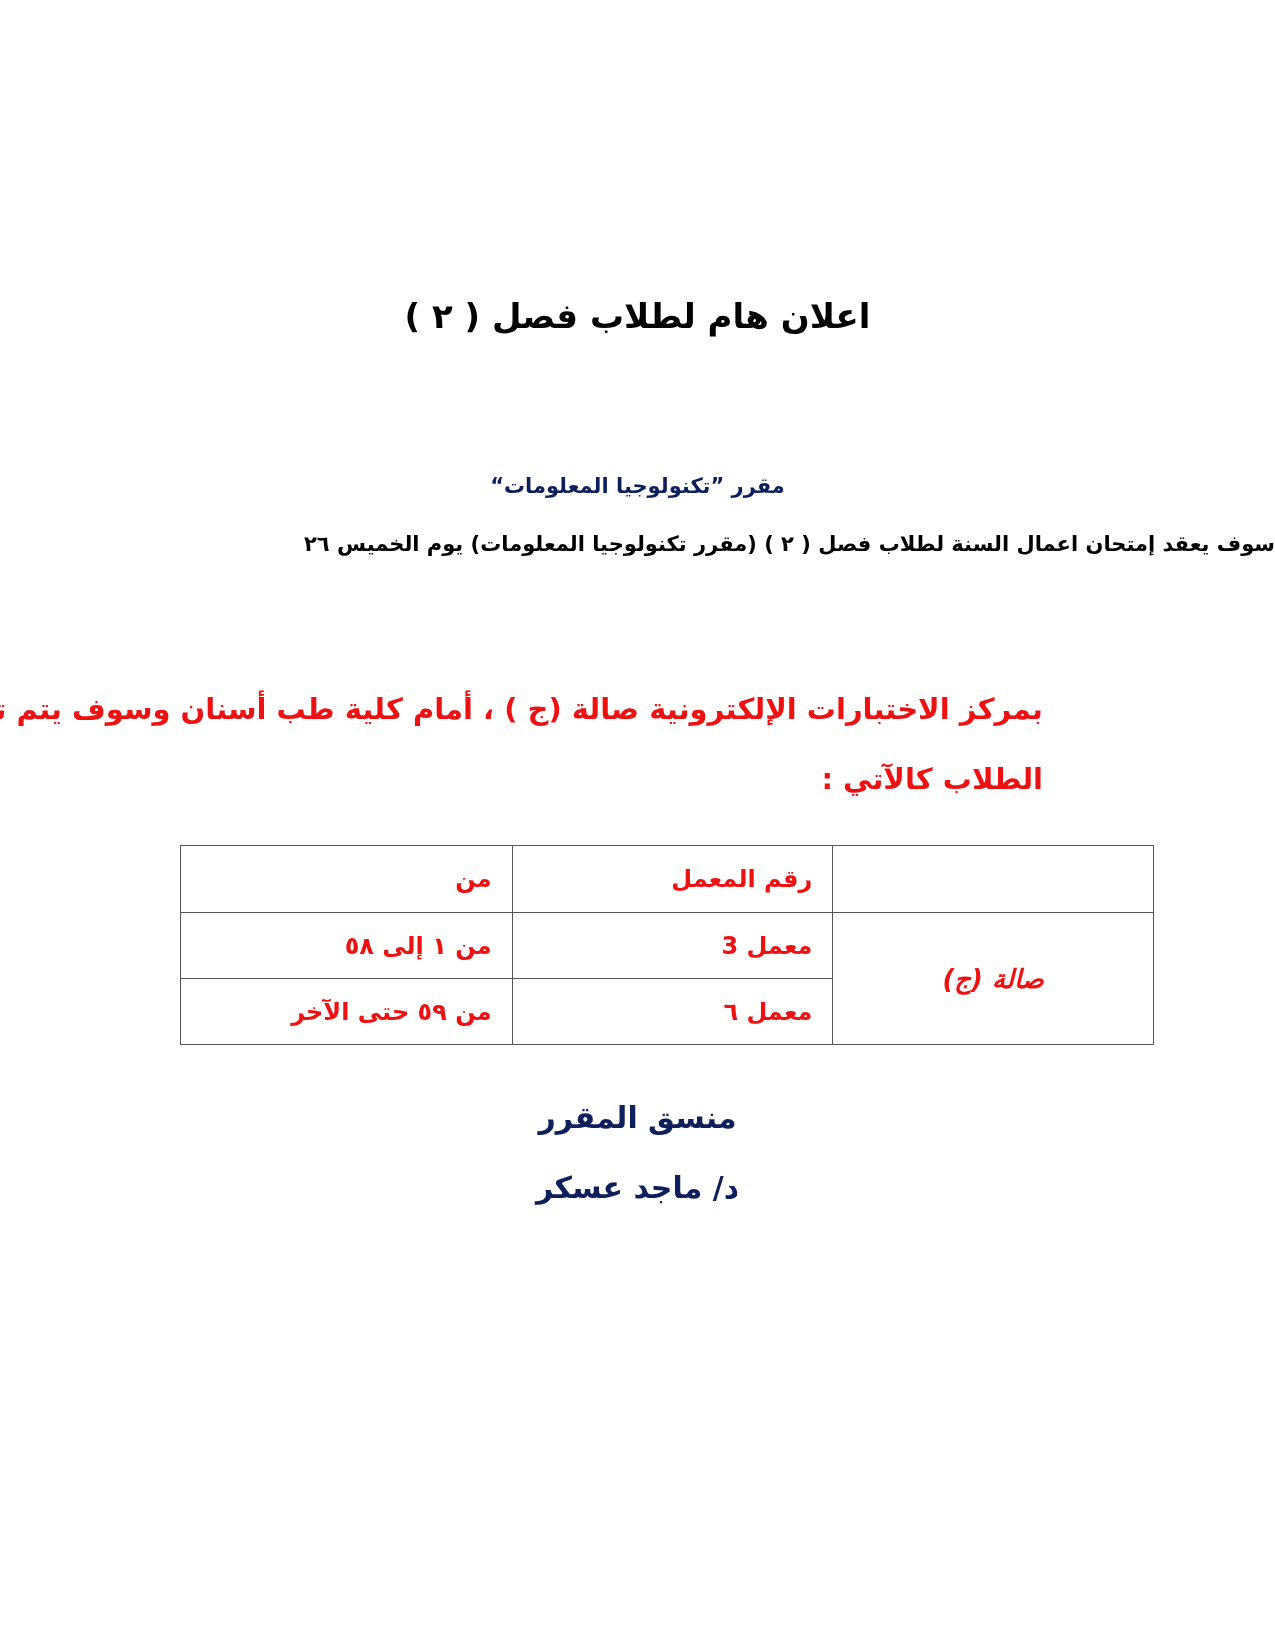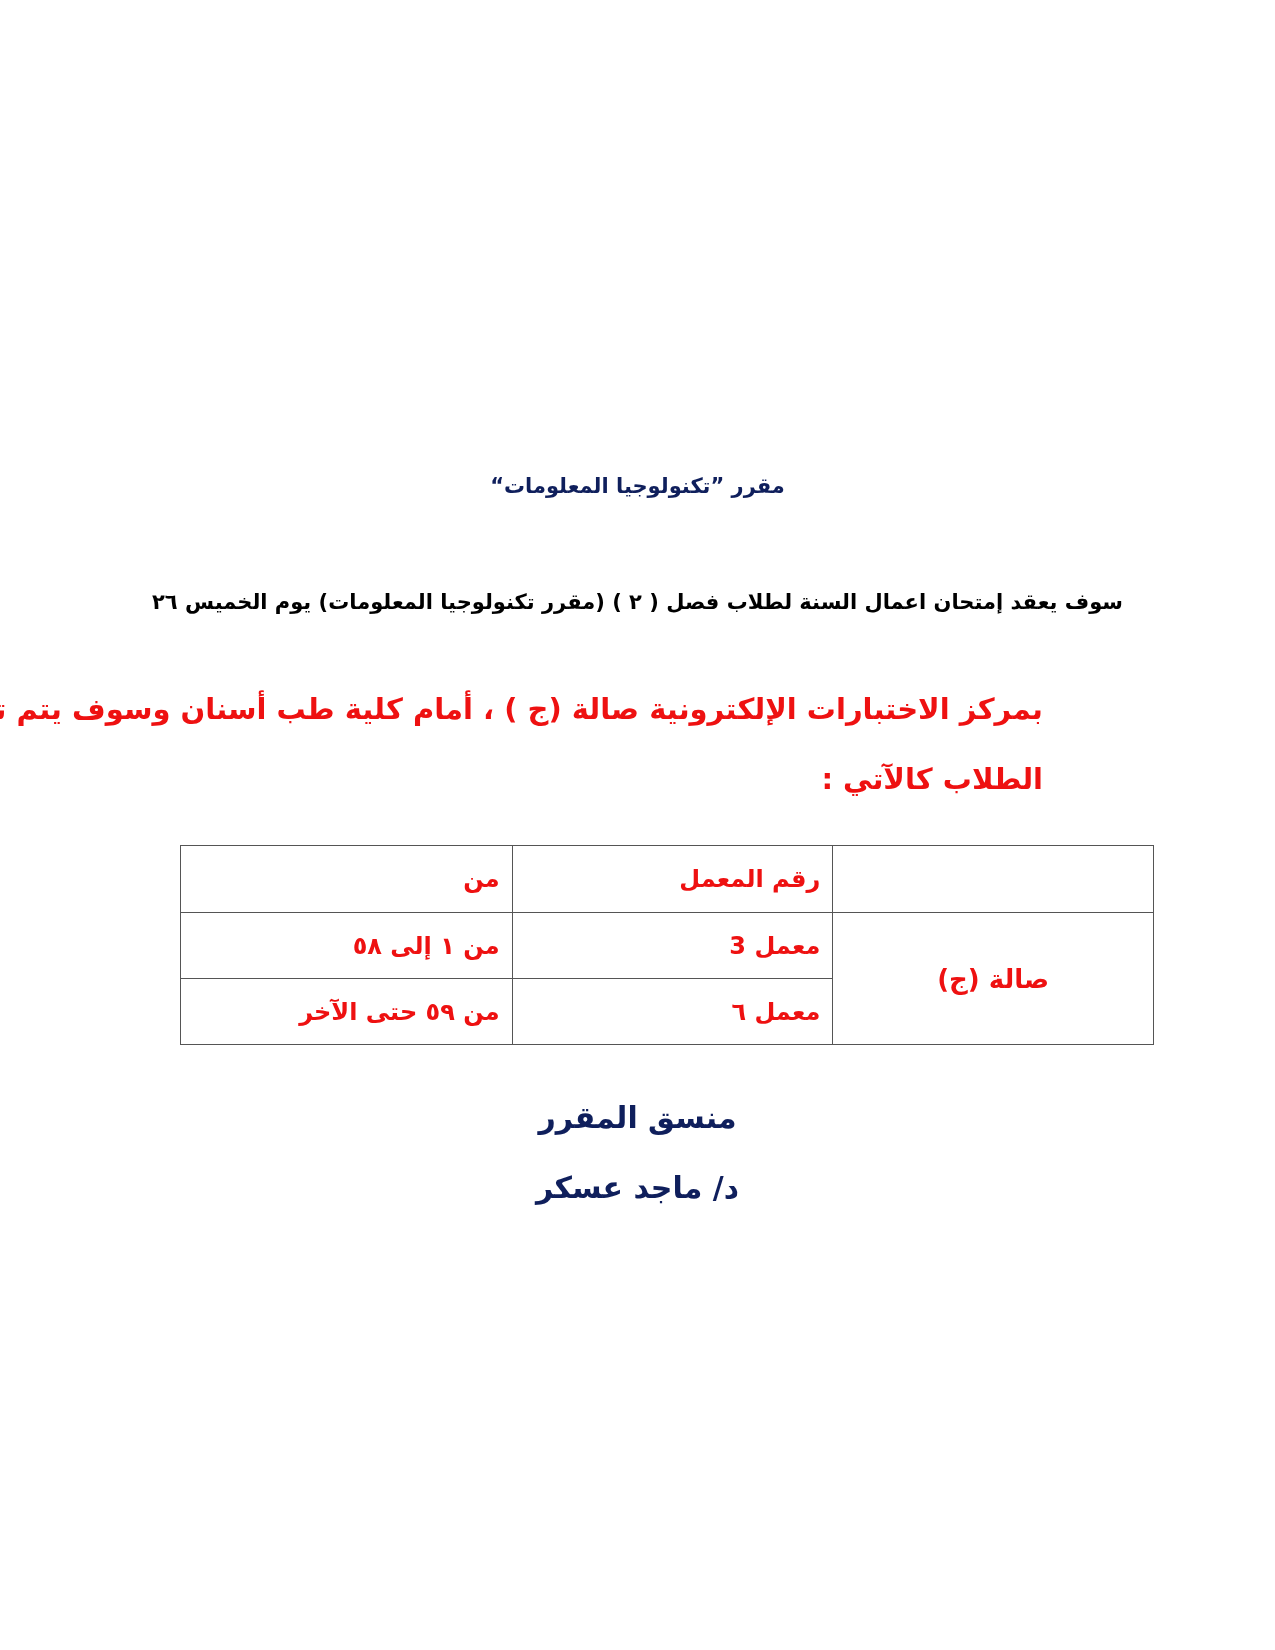--- a/index.html
+++ b/index.html
@@ -9,31 +9,32 @@
     .line { position: absolute; left: 0; right: 0; text-align: center; font-weight: bold; white-space: nowrap; }
     .title { font-size: 34px; color: #000; }
     .subtitle { font-size: 21px; color: #0f1f5c; }
     .body-text { font-size: 21px; color: #000; }
     .red { color: #ee1111; font-size: 29px; }
     .underlined { text-decoration: underline; text-decoration-thickness: 2px; text-underline-offset: 6px; }
     .sig { font-size: 30px; color: #0f1f5c; }
     table.dist { position: absolute; left: 180px; top: 845px; width: 974px; height: 199px;
                  border-collapse: collapse; direction: rtl; }
     table.dist td { border: 1.5px solid #555; font-weight: bold; color: #ee1111; font-size: 24px;
-                    padding: 0 12px; text-align: right; vertical-align: middle; }
-    table.dist td.hall { text-align: center; font-size: 26px; }
+                    padding: 0 20px; text-align: right; vertical-align: middle; }
+    table.dist td.hall { text-align: center; font-size: 26px; font-style: italic; }
     .col-hall { width: 321px; } .col-lab { width: 321px; } .col-range { width: 332px; }
   </style>
 </head>
 <body>
 
 <div class="page">
+  <div class="line title" style="top:296px;">اعلان هام لطلاب فصل ( ٢ )</div>
   <div class="line subtitle" style="top:474px;">مقرر ”تكنولوجيا المعلومات“</div>
 
-  <div class="line body-text" style="top:590px;">سوف يعقد إمتحان اعمال السنة لطلاب فصل ( ٢ ) (مقرر تكنولوجيا المعلومات) يوم الخميس ٢٦</div>
+  <div class="line body-text" style="top:532px;text-align:right;">سوف يعقد إمتحان اعمال السنة لطلاب فصل ( ٢ ) (مقرر تكنولوجيا المعلومات) يوم الخميس ٢٦</div>
 
   <div class="line red" style="top:692px; text-align:right; right:232px; left:auto;">بمركز الاختبارات الإلكترونية صالة (ج ) ، أمام كلية طب أسنان وسوف يتم توزيع</div>
   <div class="line red" style="top:762px; text-align:right; right:232px; left:auto;">الطلاب كالآتي :</div>
 
   <table class="dist">
     <colgroup>
         <col class="col-hall">
         <col class="col-lab">
         <col class="col-range">
       </colgroup>

